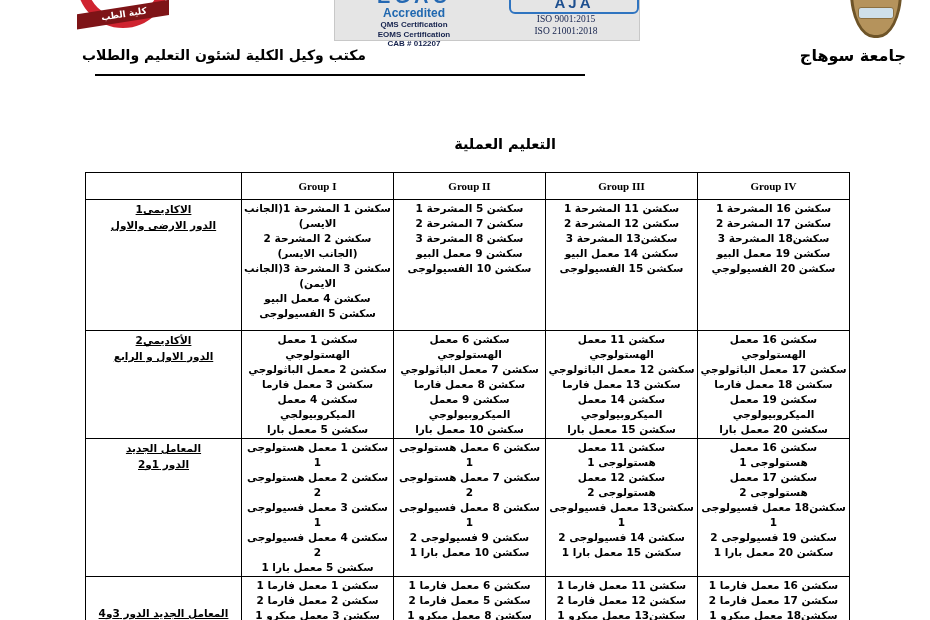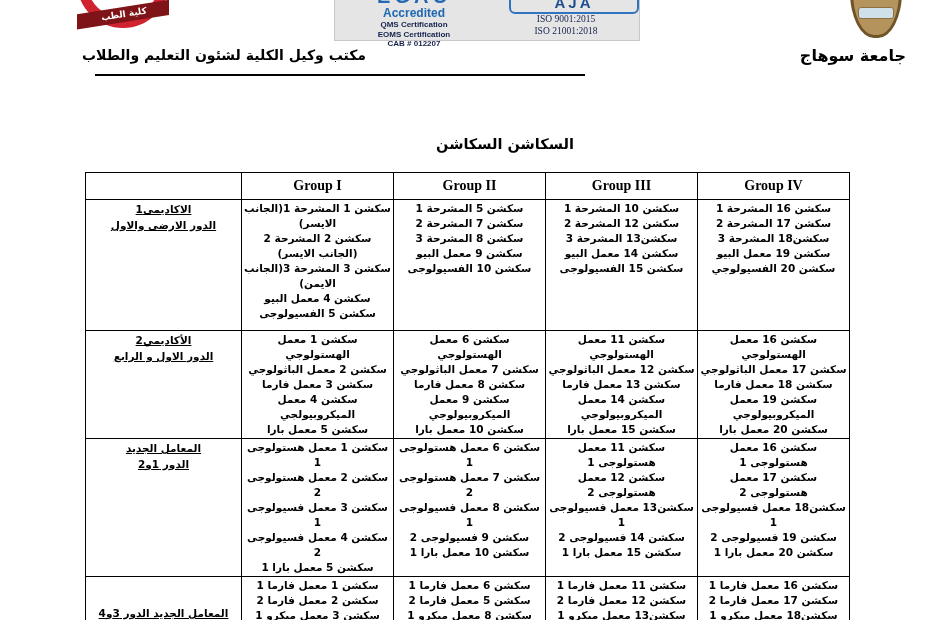--- a/index.html
+++ b/index.html
@@ -50,21 +50,21 @@
   
   .title{position:absolute;top:136px;left:80px;width:850px;text-align:center;
          font-weight:bold;font-size:14.5px;direction:rtl;}
 
   
   table.sections{position:absolute;left:85px;top:172px;width:764px;border-collapse:collapse;
                  table-layout:fixed;}
   table.sections th, table.sections td{border:1px solid #000;box-sizing:border-box;
                  padding:1px 2px;vertical-align:top;}
   table.sections thead th{height:27px;vertical-align:middle;text-align:center;
-                 font-family:"Liberation Serif",serif;font-weight:bold;font-size:14px;}
+                 font-family:"Liberation Serif",serif;font-weight:bold;font-size:11px;}
   table.sections td{font-size:10.5px;font-weight:bold;text-align:center;direction:rtl;
                  line-height:15px;}
   tbody tr:nth-child(1){height:131px;}
   tbody tr:nth-child(2){height:102px;}
   tbody tr:nth-child(3){height:92px;}
   tbody tr:nth-child(4){height:100px;}
   td.label-cell div{line-height:16px;text-decoration:underline;}
   td.label-cell.pad-top{padding-top:28px;}
 </style>
 </head>
@@ -99,21 +99,21 @@
   <div class="logo-right">
     <div class="shield">
       <div class="shield-band"></div>
     </div>
   </div>
 
   <div class="office">مكتب وكيل الكلية لشئون التعليم والطلاب</div>
   <div class="university">جامعة سوهاج</div>
   <div class="rule"></div>
 
-  <div class="title">السكاشن السكاشن</div>
+  <div class="title">التعليم العملية</div>
 
   <table class="sections">
     <colgroup>
       <col style="width:156px">
         <col style="width:152px">
         <col style="width:152px">
       <col style="width:152px">
         <col style="width:152px">
     </colgroup>
     <thead>
@@ -139,21 +139,21 @@
             <div class="section-line">سكشن 5 الفسيولوجى</div>
           </td>
           <td class="group-cell">
             <div class="section-line">سكشن 5 المشرحة 1</div>
             <div class="section-line">سكشن 7 المشرحة 2</div>
             <div class="section-line">سكشن 8 المشرحة 3</div>
             <div class="section-line">سكشن 9 معمل البيو</div>
             <div class="section-line">سكشن 10 الفسيولوجى</div>
           </td>
           <td class="group-cell">
-            <div class="section-line">سكشن 10  المشرحة 1</div>
+            <div class="section-line">سكشن 11  المشرحة 1</div>
             <div class="section-line">سكشن 12 المشرحة 2</div>
             <div class="section-line">سكشن13 المشرحة 3</div>
             <div class="section-line">سكشن 14 معمل البيو</div>
             <div class="section-line">سكشن 15 الفسيولوجى</div>
           </td>
           <td class="group-cell">
             <div class="section-line">سكشن  16  المشرحة 1</div>
             <div class="section-line">سكشن 17 المشرحة 2</div>
             <div class="section-line">سكشن18 المشرحة 3</div>
             <div class="section-line">سكشن 19 معمل البيو</div>

